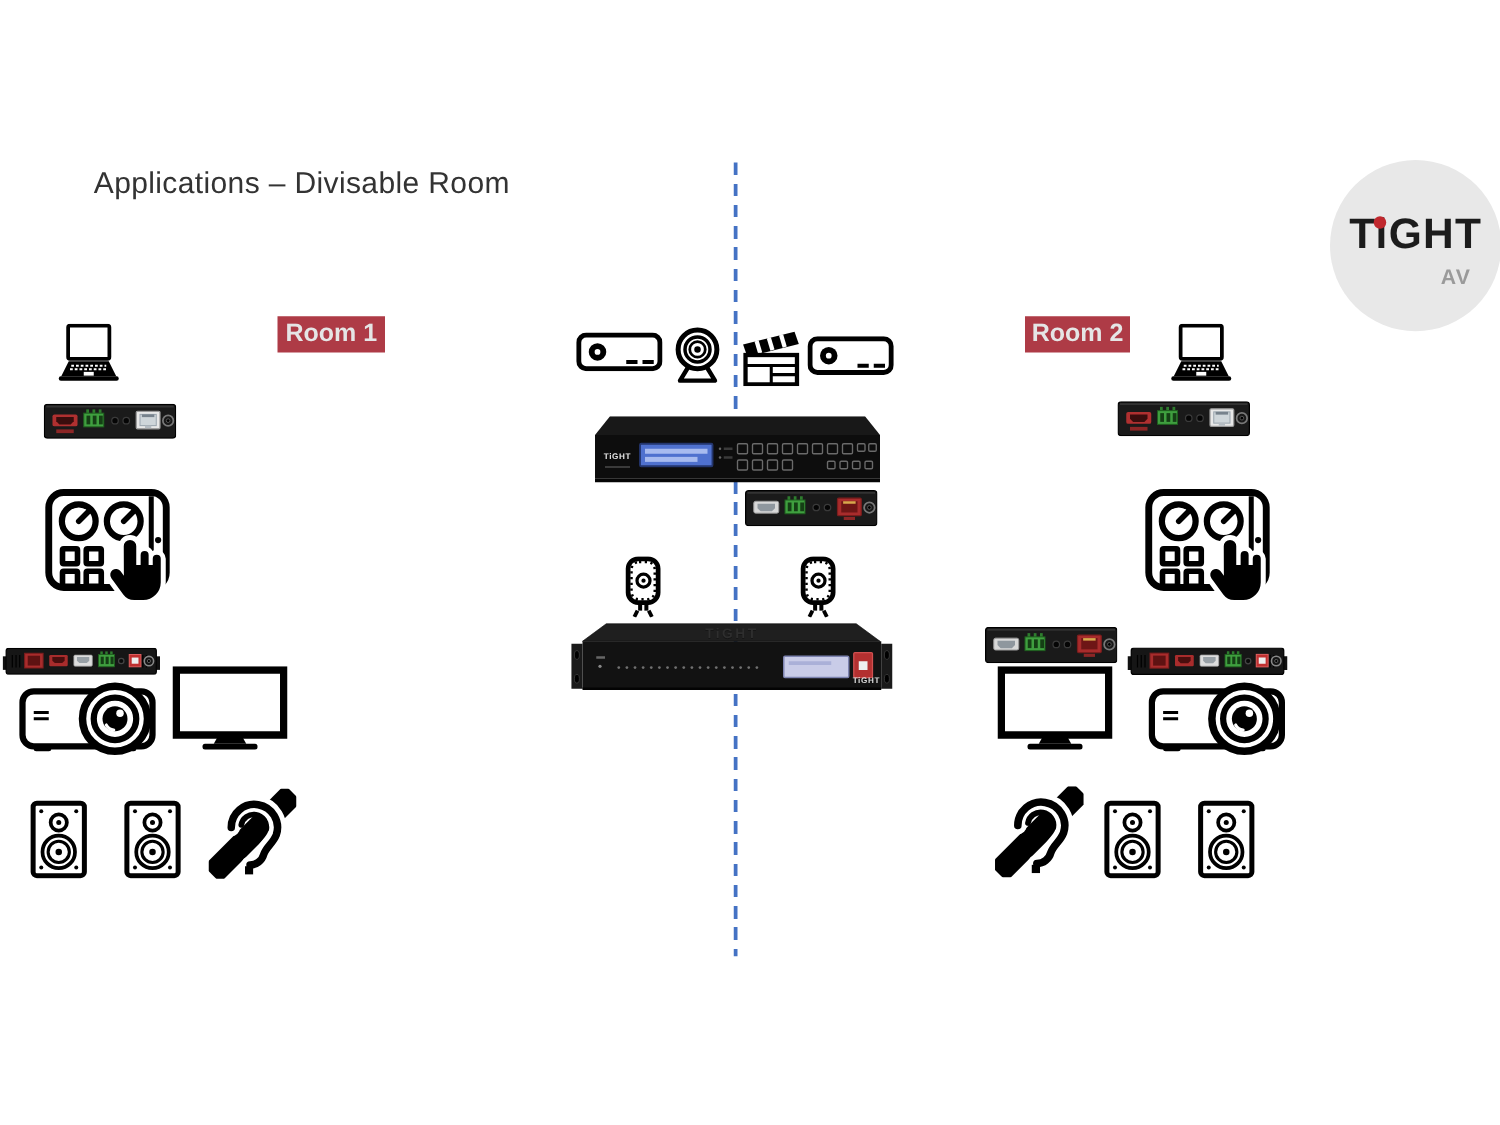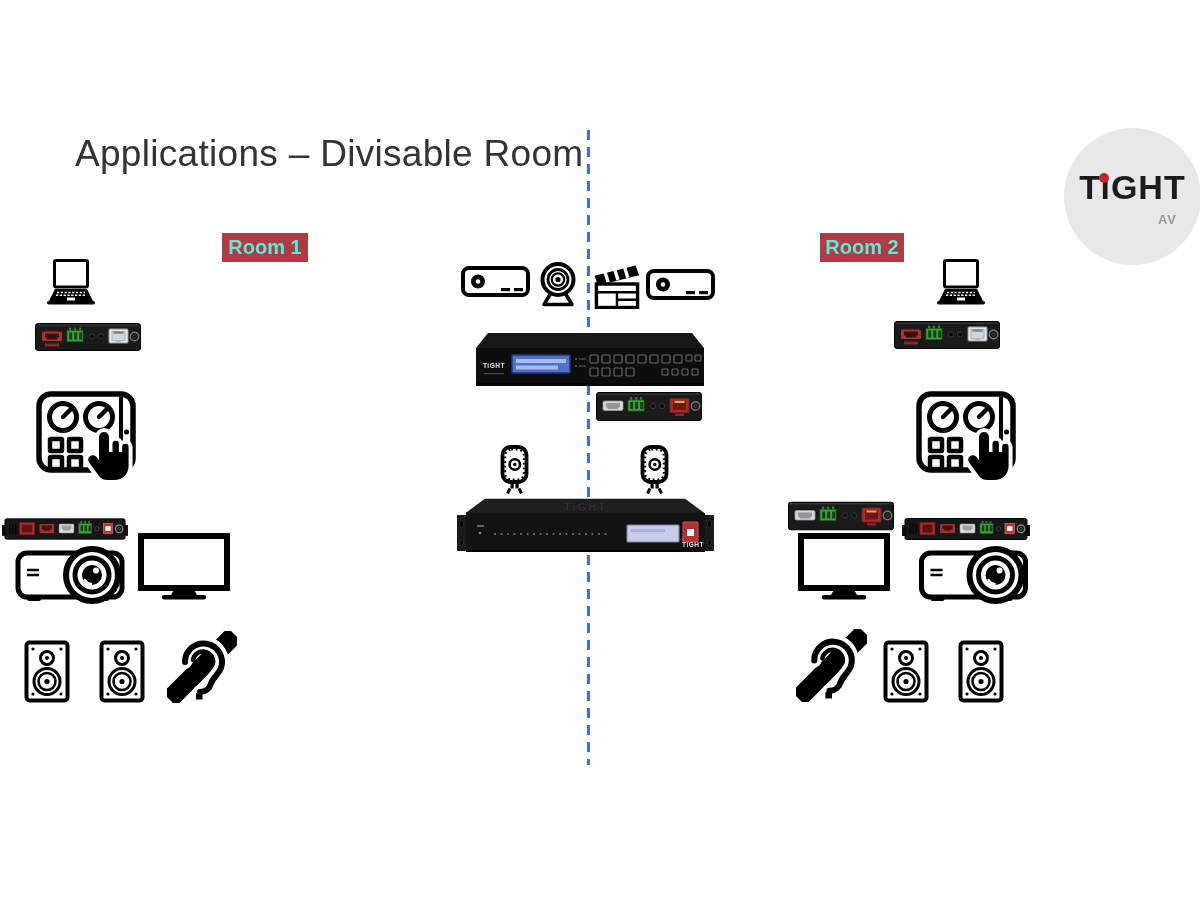--- a/index.html
+++ b/index.html
@@ -1,33 +1,33 @@
 <!DOCTYPE html>
 <html style="--accent-blue: #4472C4; --room-label-bg: #AE3B46; --logo-circle: #E8E8E8; --brand-red: #C0272D; --lcd-blue: #4F71CF; --lcd-lavender: #C9CCE8;"><head>
 <meta charset="utf-8">
 <style>
   html,body{margin:0;padding:0;background:#fff;}
   #slide{position:relative;width:1200px;height:900px;background:#fff;overflow:hidden;
          font-family:"Liberation Sans",sans-serif;}
   .abs{position:absolute;}
   
-  #title{left:75px;top:133px;font-size:37px;font-weight:400;color:#333;letter-spacing:.3px;}
+  #title{left:75px;top:133px;font-size:24px;font-weight:400;color:#333;letter-spacing:.3px;}
   
   #divider{left:587px;top:130px;width:3px;height:635px;
     background:repeating-linear-gradient(to bottom,var(--accent-blue) 0 10px,transparent 10px 17px);}
   
   #logo{left:1064px;top:128px;width:137px;height:137px;border-radius:50%;background:var(--logo-circle);}
   #logo .brand{position:absolute;left:50%;top:40px;transform:translateX(-50%);
     font-size:34px;font-weight:800;color:#1c1c1c;letter-spacing:1px;white-space:nowrap;}
   #logo .idot{position:absolute;left:35px;top:45px;width:10px;height:10px;border-radius:50%;
     background:var(--brand-red);}
-  #logo .sub{position:absolute;right:24px;top:84px;font-size:13px;font-weight:700;color:#9a9a9a;letter-spacing:1px;text-align:right;}
+  #logo .sub{position:absolute;right:24px;top:84px;font-size:17px;font-weight:700;color:#9a9a9a;letter-spacing:1px;text-align:right;}
   
-  .room-label{width:86px;height:29px;background:var(--room-label-bg);color:#5eead4;
-    font-size:20px;font-weight:700;display:flex;align-items:center;justify-content:center;}
+  .room-label{width:86px;height:29px;background:var(--room-label-bg);color:#e5e5e5;
+    font-size:20px;font-weight:700;display:flex;align-items:center;justify-content:center;margin-top:20px;}
   #room1{left:222px;top:233px;}
   #room2{left:820px;top:233px;width:84px;}
   
   .ic{position:absolute;display:block;}
   .ic svg{display:block;width:100%;height:100%;}
   .device-span{position:absolute;white-space:nowrap;}
   .matrix-brand{left:7px;top:29px;font-size:6.5px;font-weight:700;color:#e8e8e8;letter-spacing:.5px;}
   .dsp-brand-top{left:50%;top:3px;transform:translateX(-50%);font-size:11px;font-weight:800;
     color:#2e2e2e;text-shadow:0 1px 0 #161616;letter-spacing:2px;}
   .dsp-brand-front{right:10px;top:43px;font-size:6.5px;font-weight:700;color:#ddd;letter-spacing:.5px;}

